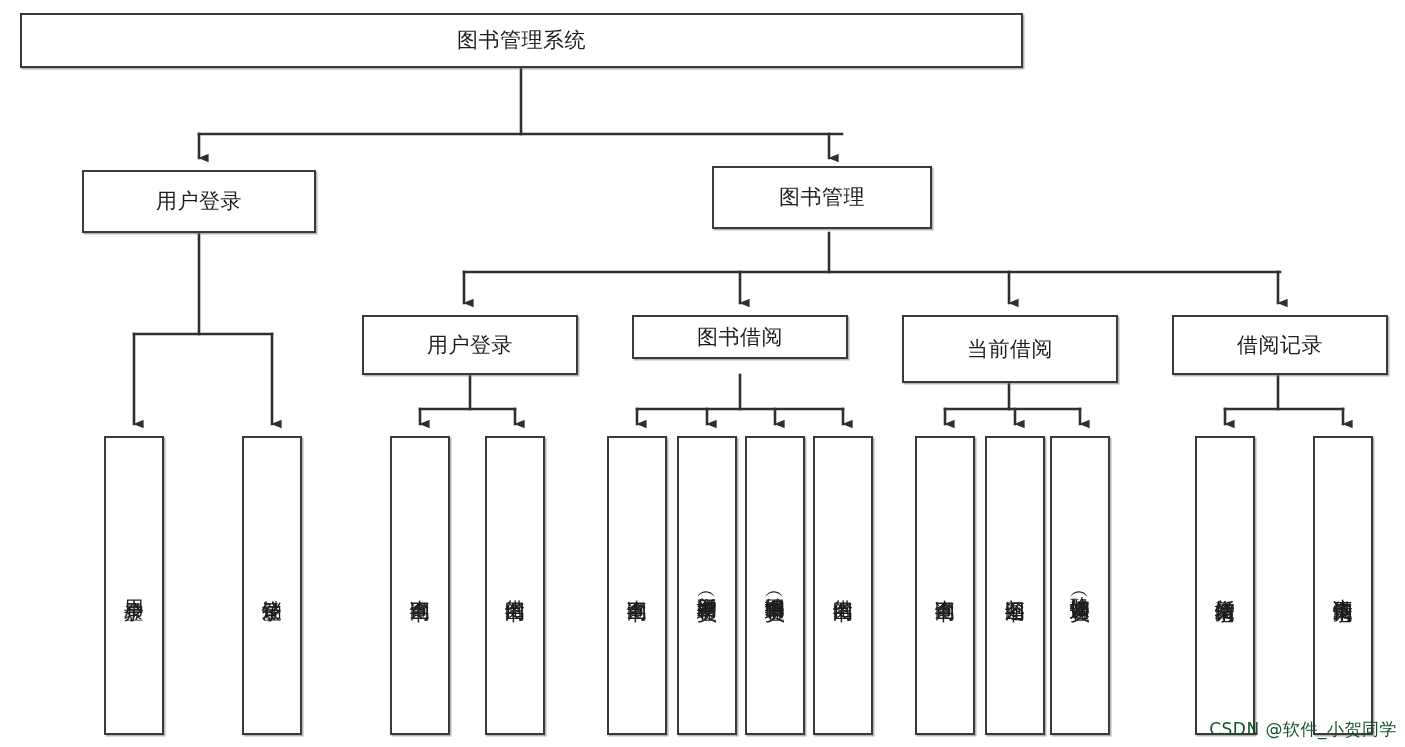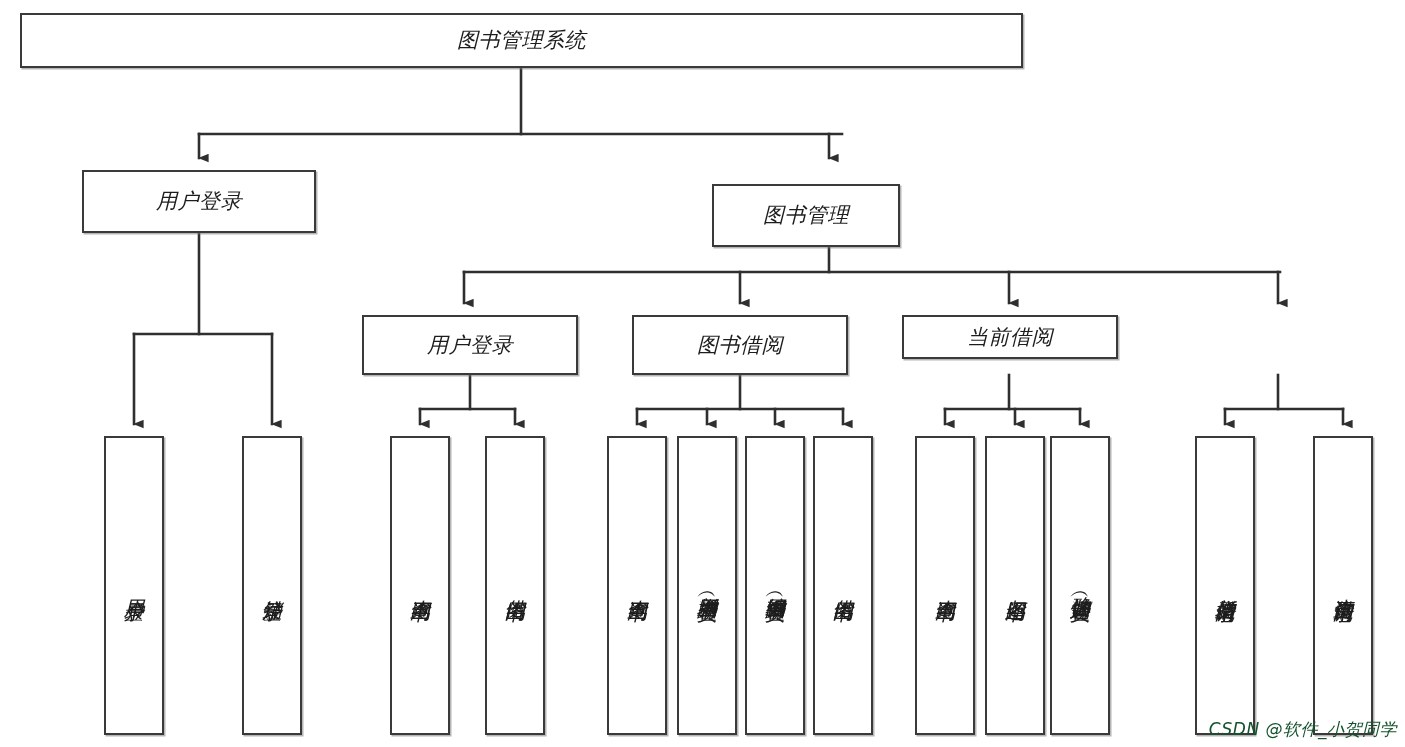--- a/index.html
+++ b/index.html
@@ -10,21 +10,20 @@
   }
   body {
     font-family: "DejaVu Sans", "Liberation Sans", sans-serif;
   }
   #diagram-root {
     position: relative;
     width: 1405px;
     height: 747px;
     background: #ffffff;
     overflow: hidden;
-    font-style: italic;
   }
   #connector-layer {
     position: absolute;
     left: 0;
     top: 0;
     width: 1405px;
     height: 747px;
     pointer-events: none;
   }
   .node-box {
@@ -125,32 +124,35 @@
     </g>
   </svg>
 
   <div class="node-box" style="left:20px; top:13px; width:1003px; height:55px;">
     <span class="node-label">图书管理系统</span>
   </div>
 
   <div class="node-box" style="left:82px; top:170px; width:234px; height:63px;">
     <span class="node-label">用户登录</span>
   </div>
-  <div class="node-box" style="left:712px; top:184px; width:188px; height:63px;">
+  <div class="node-box" style="left:712px; top:166px; width:220px; height:63px;">
     <span class="node-label">图书管理</span>
   </div>
 
   <div class="node-box" style="left:362px; top:315px; width:216px; height:60px;">
     <span class="node-label">用户登录</span>
   </div>
-  <div class="node-box" style="left:632px; top:315px; width:216px; height:60px;">
+  <div class="node-box" style="left:632px; top:315px; width:216px; height:44px;">
     <span class="node-label">图书借阅</span>
   </div>
-  <div class="node-box" style="left:902px; top:315px; width:216px; height:44px;">
+  <div class="node-box" style="left:902px; top:315px; width:216px; height:68px;">
     <span class="node-label">当前借阅</span>
+  </div>
+  <div class="node-box" style="left:1172px; top:315px; width:216px; height:60px;">
+    <span class="node-label">借阅记录</span>
   </div>
 
   <div class="node-box leaf" style="left:104px; top:436px; width:60px; height:299px;">
     <span class="node-label">用户登录</span>
   </div>
   <div class="node-box leaf" style="left:242px; top:436px; width:60px; height:299px;">
     <span class="node-label">注销登录</span>
   </div>
 
   <div class="node-box leaf" style="left:390px; top:436px; width:60px; height:299px;">

